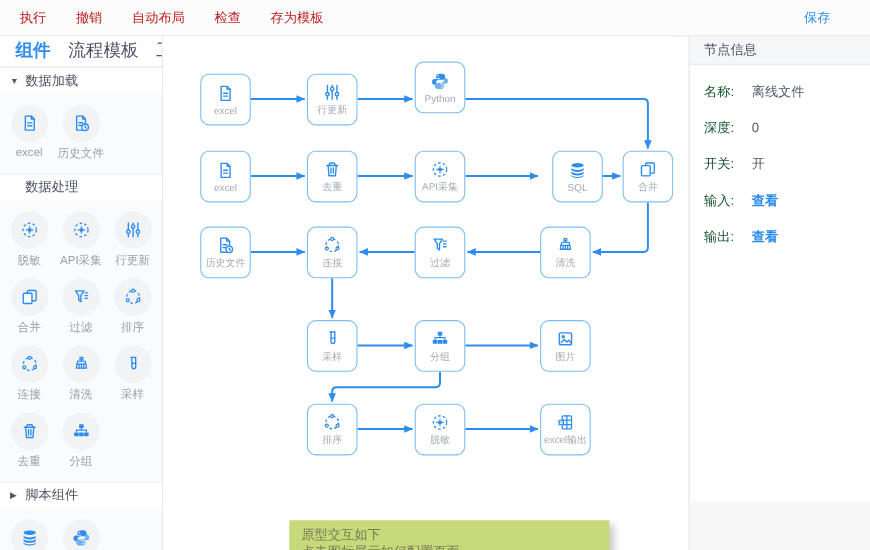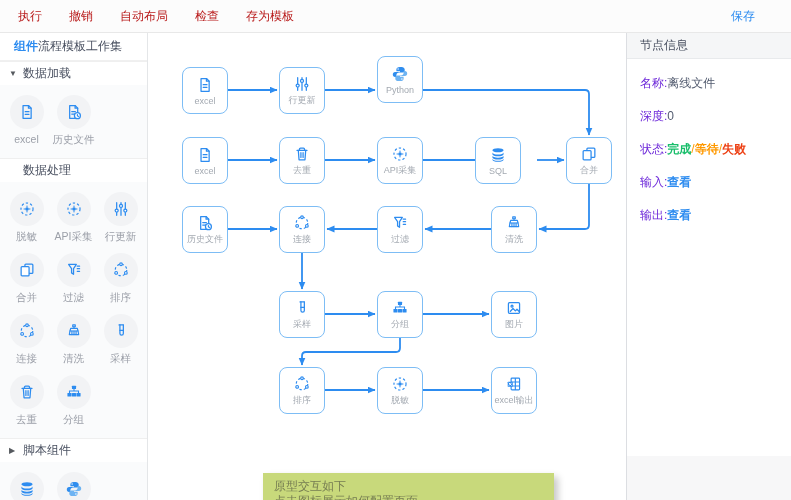--- a/index.html
+++ b/index.html
@@ -10,22 +10,22 @@
   
   .topbar { position:absolute; top:0; left:0; right:0; height:33px; background:#fcfcfc;
             border-bottom:1px solid #e8e8e8; display:flex; align-items:center;
             padding:0 36px 0 18px; font-size:12px; }
   .toolbar-item { color:#b91c1c; margin-right:27px; cursor:pointer; white-space:nowrap; }
   .save-btn { margin-left:auto; margin-right:0; color:#2d8cf0; cursor:pointer; }
 
   
   .sidebar { position:absolute; top:33px; left:0; width:148px; bottom:0; background:#fff;
              border-right:1px solid #e4e6e8; overflow:hidden; }
-  .tabs { height:28px; display:flex; align-items:center; padding:0 14px; 
-          font-size:12px; border-bottom:1px solid #f0f0f0; }
+  .tabs { height:28px; display:flex; align-items:center; padding:0 14px; gap:16px;
+          font-size:16px; border-bottom:1px solid #f0f0f0; }
   .tab { color:#495060; cursor:pointer; white-space:nowrap; }
   .tab.active { color:#2d8cf0; font-weight:bold; }
   .section-header { height:24px; display:flex; align-items:center; padding:0 9px;
                     font-size:12px; color:#495060; background:#fff; border-top:1px solid #efefef;
                     cursor:pointer; }
   .section-arrow { font-size:8px; margin-right:5px; color:#55595e; width:9px; }
   .item-grid { display:grid; grid-template-columns:repeat(3,1fr); padding:5px 3px 7px; background:#fafbfc; }
   .comp-item { display:flex; flex-direction:column; align-items:center; padding:5px 0 4px; cursor:grab; }
   .comp-icon { width:34px; height:34px; border-radius:50%; background:#f2f3f5; color:#2d8cf0;
                display:flex; align-items:center; justify-content:center; }
@@ -43,21 +43,21 @@
                  background:#c8d97b; box-shadow:4px 4px 7px rgba(0,0,0,.22); z-index:3;
                  font-size:12px; color:#767d52; line-height:15px; cursor:pointer; }
 
   
   .rightpanel { position:absolute; right:0; top:33px; width:165px; bottom:0; background:#fff;
                 border-left:1px solid #dcdee2; }
   .panel-header { height:26px; background:#f5f6f7; border-bottom:1px solid #e8eaec; display:flex;
                   align-items:center; padding:0 13px; font-size:12px; color:#495060; }
   .panel-body { padding:16px 13px; }
   .field-row { display:flex; font-size:12px; margin-bottom:16px; color:#515a6e; align-items:baseline; }
-  .field-label { color:#6d28d9; margin-right:0; white-space:nowrap; }
+  .field-label { color:#14532d; margin-right:16px; white-space:nowrap; }
   .field-link { color:#2d8cf0; cursor:pointer; }
   .panel-bottom { position:absolute; left:0; right:0; bottom:0; height:44px; background:#f7f7f8; }
 </style>
 </head>
 <body>
 
 <div class="app">
 
   <div class="topbar">
     <span id="toolbar-items" style="display:flex;">
@@ -394,21 +394,21 @@
                 <circle cx="10" cy="10" r="6.7" stroke-dasharray="2.6 2.3"></circle>
               </g>
               <circle cx="10" cy="10" r="2" fill="currentColor"></circle>
               <g stroke="currentColor" stroke-width="1.1" stroke-linecap="round">
                 <path d="M10 6.7v1M10 12.3v1M6.7 10h1M12.3 10h1"></path>
               </g>
             </svg>
           </span>
           <span class="node-label">API采集</span>
         </div>
-        <div class="node" style="left: 326px; top: 104px;">
+        <div class="node" style="left: 353px; top: 104px;">
           <span class="node-icon">
             <svg width="18" height="18" viewBox="0 0 20 20">
               <g fill="currentColor">
                 <ellipse cx="10" cy="4.7" rx="6.2" ry="2.3"></ellipse>
                 <path d="M3.8 7.2 a6.2 2.3 0 0 0 12.4 0 v2 a6.2 2.3 0 0 1 -12.4 0 z"></path>
                 <path d="M3.8 10.7 a6.2 2.3 0 0 0 12.4 0 v2 a6.2 2.3 0 0 1 -12.4 0 z"></path>
                 <path d="M3.8 14.2 a6.2 2.3 0 0 0 12.4 0 v1.1 a6.2 2.3 0 0 1 -12.4 0 z"></path>
               </g>
             </svg>
           </span>
@@ -573,22 +573,22 @@
     <div class="panel-body" id="panel-body">
         <div class="field-row">
           <span class="field-label">名称:</span>
           <span>离线文件</span>
         </div>
         <div class="field-row">
           <span class="field-label">深度:</span>
           <span>0</span>
         </div>
         <div class="field-row">
-          <span class="field-label">状态:</span>
-          <span><span style="color: rgb(25, 190, 107); font-weight: bold;">完成</span><span style="color: rgb(255, 153, 0);">/</span><span style="color: rgb(255, 153, 0); font-weight: bold;">等待</span><span style="color: rgb(255, 153, 0);">/</span><span style="color: rgb(237, 64, 20); font-weight: bold;">失败</span></span>
+          <span class="field-label">开关:</span>
+          <span>开</span>
         </div>
         <div class="field-row">
           <span class="field-label">输入:</span>
           <span class="field-link" style="font-weight: bold;">查看</span>
         </div>
         <div class="field-row">
           <span class="field-label">输出:</span>
           <span class="field-link" style="font-weight: bold;">查看</span>
         </div>
       </div>

